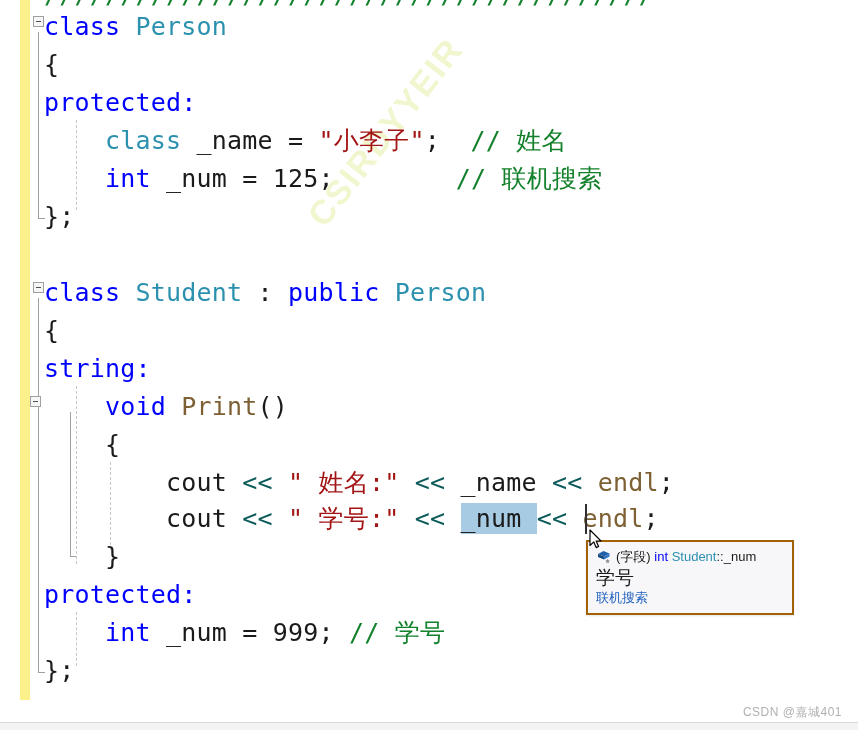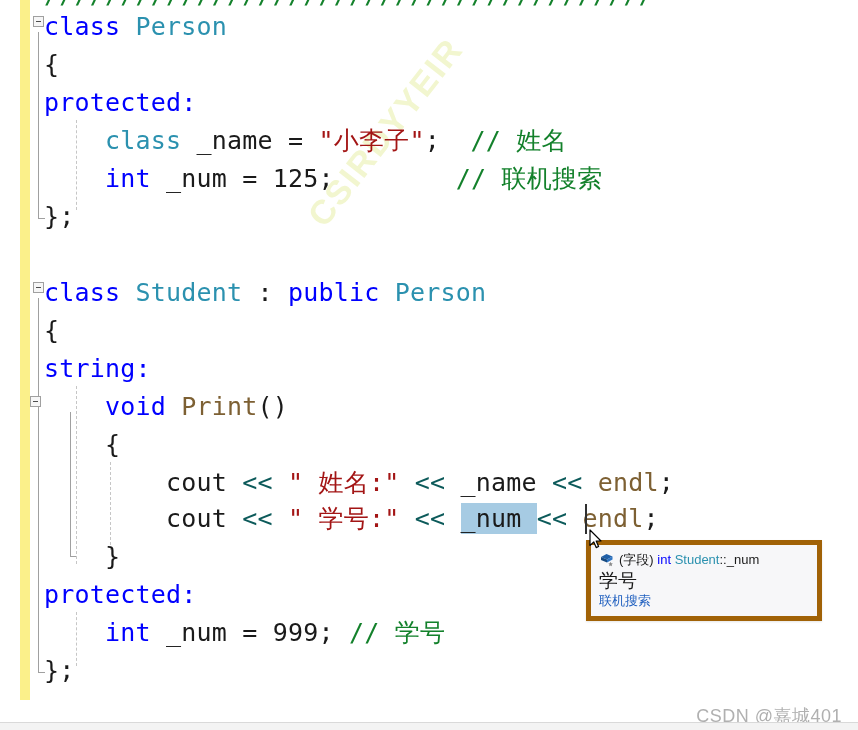--- a/index.html
+++ b/index.html
@@ -139,23 +139,23 @@
     color: #f2f6cf;
     white-space: nowrap;
     pointer-events: none;
   }
 
   
   #tooltip {
     position: absolute;
     left: 586px;
     top: 540px;
-    width: 236px;
+    width: 208px;
     background: #f7f7f9;
-    border: 5px solid #a16207;
+    border: 2px solid #a16207;
     box-sizing: border-box;
     padding: 5px 8px 6px 8px;
     font-family: "Liberation Sans", sans-serif;
     font-size: 13px;
     line-height: 19px;
     color: #1a1a1a;
     box-shadow: 0 1px 2px rgba(0,0,0,0.10);
   }
   .tt-row {
     display: flex;
@@ -194,21 +194,21 @@
     height: 22px;
     pointer-events: none;
   }
 
   
   .bottom-watermark {
     position: absolute;
     right: 16px;
     top: 704px;
     font-family: "Liberation Sans", sans-serif;
-    font-size: 18px;
+    font-size: 12px;
     color: #b0b0b0;
     letter-spacing: 0.5px;
     white-space: nowrap;
   }
   .bottom-rule {
     position: absolute;
     left: 0;
     top: 722px;
     width: 858px;
     height: 1px;

